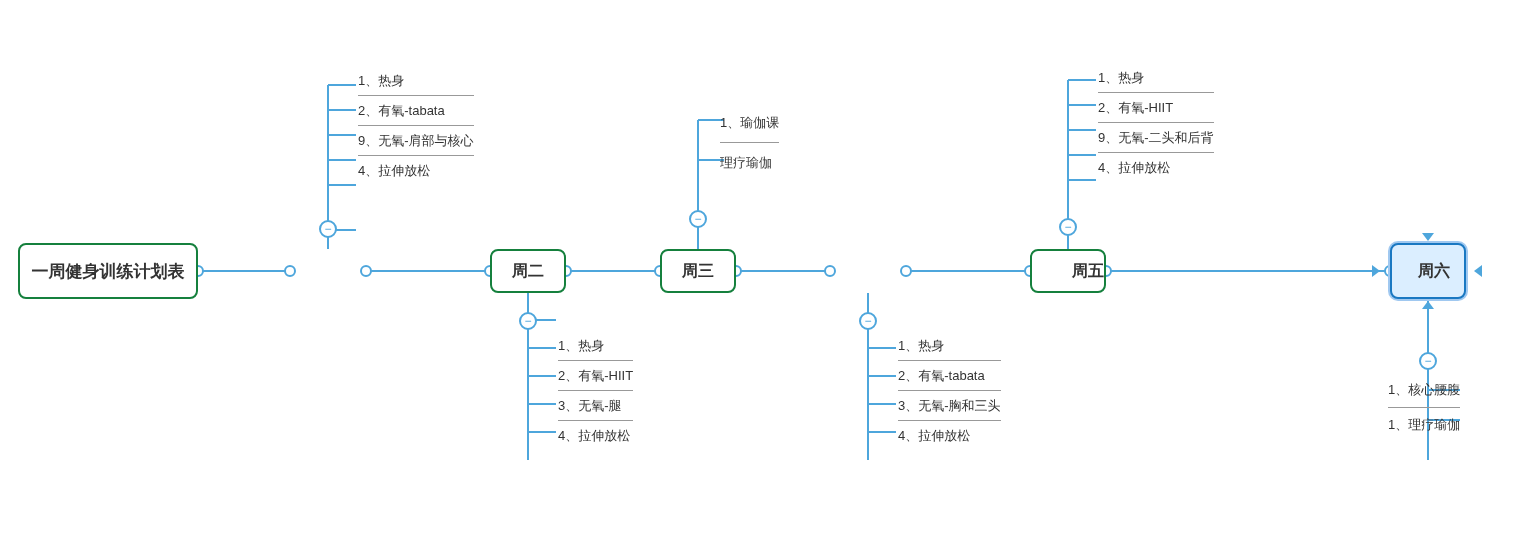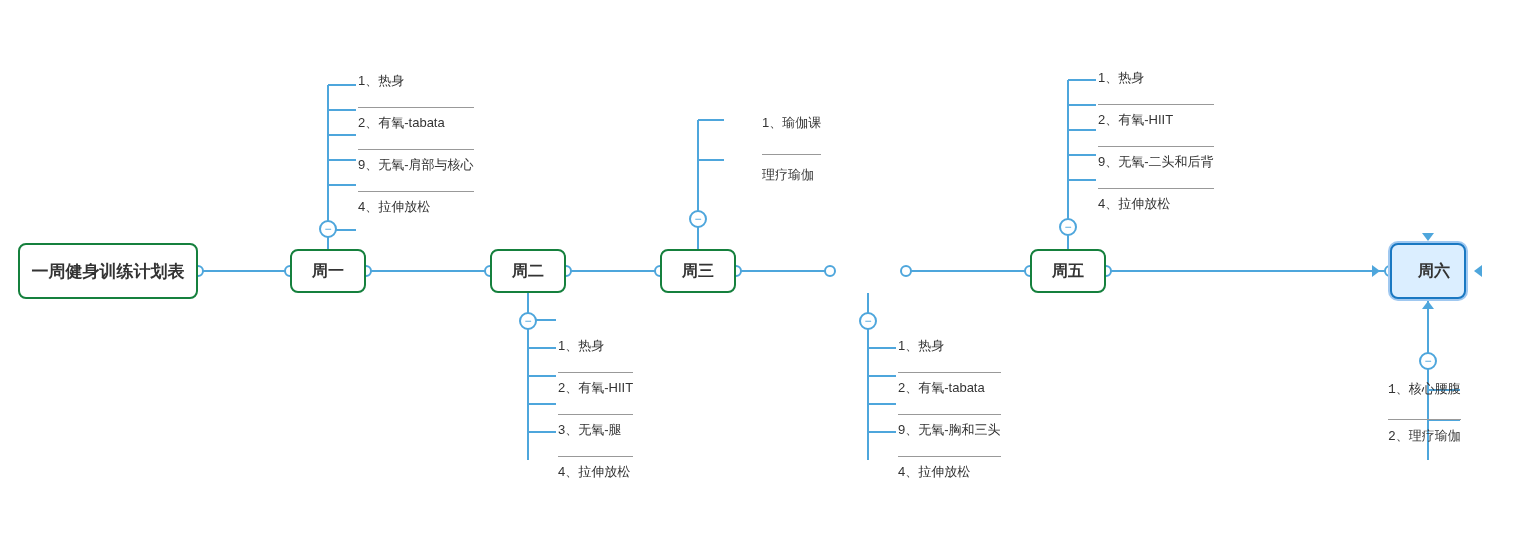--- a/index.html
+++ b/index.html
@@ -52,21 +52,21 @@
     .branch-text {
       position: absolute;
       font-size: 13px;
       color: #333;
       line-height: 1.8;
       white-space: nowrap;
     }
     .branch-text-line {
       display: block;
       border-bottom: 1px solid #999;
-      padding-bottom: 14px;
+      padding-bottom: 2px;
       margin-bottom: 2px;
     }
     .branch-text-line:last-child {
       border-bottom: none;
     }
   </style>
 </head>
 <body>
 
 <div class="canvas">
@@ -156,49 +156,46 @@
     <polygon points="1380,271 1372,265 1372,277" fill="#4ea6dc"></polygon>
     <polygon points="1474,271 1482,265 1482,277" fill="#4ea6dc"></polygon>
     <polygon points="1428,241 1422,233 1434,233" fill="#4ea6dc"></polygon>
     <polygon points="1428,301 1422,309 1434,309" fill="#4ea6dc"></polygon>
   </svg>
 
   <div class="node-box node-root node-main" style="left:18px; top:243px; width:180px; height:56px; font-size:17px; padding:0 10px;">
     <span>一周健身训练计划表</span>
   </div>
 
-  <div class="node-box node-main" style="left:290px; top:249px; width:76px; height:44px;">
-    <span>周一</span>
-  </div>
 
   <div class="node-box node-main" style="left:660px; top:249px; width:76px; height:44px;">
     <span>周三</span>
   </div>
 
   <div class="node-box node-main" style="left:490px; top:249px; width:76px; height:44px;">
     <span>周二</span>
   </div>
 
 
-  <div class="node-box node-main" style="left:1030px; top:249px; width:76px; height:44px;">
+  <div class="node-box node-main" style="left:1030px; top:249px; width:76px; height:44px;justify-content:flex-end;">
     <span>周五</span>
   </div>
 
   <div class="node-box node-main node-selected" style="left:1390px; top:243px; width:76px; height:56px; z-index:5;padding-left:12px;">
     <span>周六</span>
   </div>
 
   <div class="branch-text" style="left:358px; top:68px; line-height:25px;">
     <span class="branch-text-line">1、热身</span>
     <span class="branch-text-line">2、有氧-tabata</span>
     <span class="branch-text-line">9、无氧-肩部与核心</span>
     <span class="branch-text-line">4、拉伸放松</span>
   </div>
 
-  <div class="branch-text" style="left:762px; top:105px; line-height:35px;">
+  <div class="branch-text" style="left:720px; top:105px; line-height:35px;">
     <span class="branch-text-line">1、瑜伽课</span>
     <span class="branch-text-line">理疗瑜伽</span>
   </div>
 
   <div class="branch-text" style="left:1098px; top:65px; line-height:25px;">
     <span class="branch-text-line">1、热身</span>
     <span class="branch-text-line">2、有氧-HIIT</span>
     <span class="branch-text-line">9、无氧-二头和后背</span>
     <span class="branch-text-line">4、拉伸放松</span>
   </div>
@@ -206,21 +203,21 @@
   <div class="branch-text" style="left:558px; top:333px; line-height:25px;">
     <span class="branch-text-line">1、热身</span>
     <span class="branch-text-line">2、有氧-HIIT</span>
     <span class="branch-text-line">3、无氧-腿</span>
     <span class="branch-text-line">4、拉伸放松</span>
   </div>
 
   <div class="branch-text" style="left:898px; top:333px; line-height:25px;">
     <span class="branch-text-line">1、热身</span>
     <span class="branch-text-line">2、有氧-tabata</span>
-    <span class="branch-text-line">9、无氧-胸和三头</span>
-    <span class="branch-text-line">4、拉伸放松</span>
-  </div>
-
-  <div class="branch-text" style="left:1388px; top:375px; line-height:30px;font-family:Liberation Mono, monospace;">
+    <span class="branch-text-line">3、无氧-胸和三头</span>
+    <span class="branch-text-line">4、拉伸放松</span>
+  </div>
+
+  <div class="branch-text" style="left:1388px; top:375px; line-height:30px;">
     <span class="branch-text-line">1、核心腰腹</span>
-    <span class="branch-text-line">2、理疗瑜伽</span>
+    <span class="branch-text-line">1、理疗瑜伽</span>
   </div>
 </div>
 
 </body></html>

